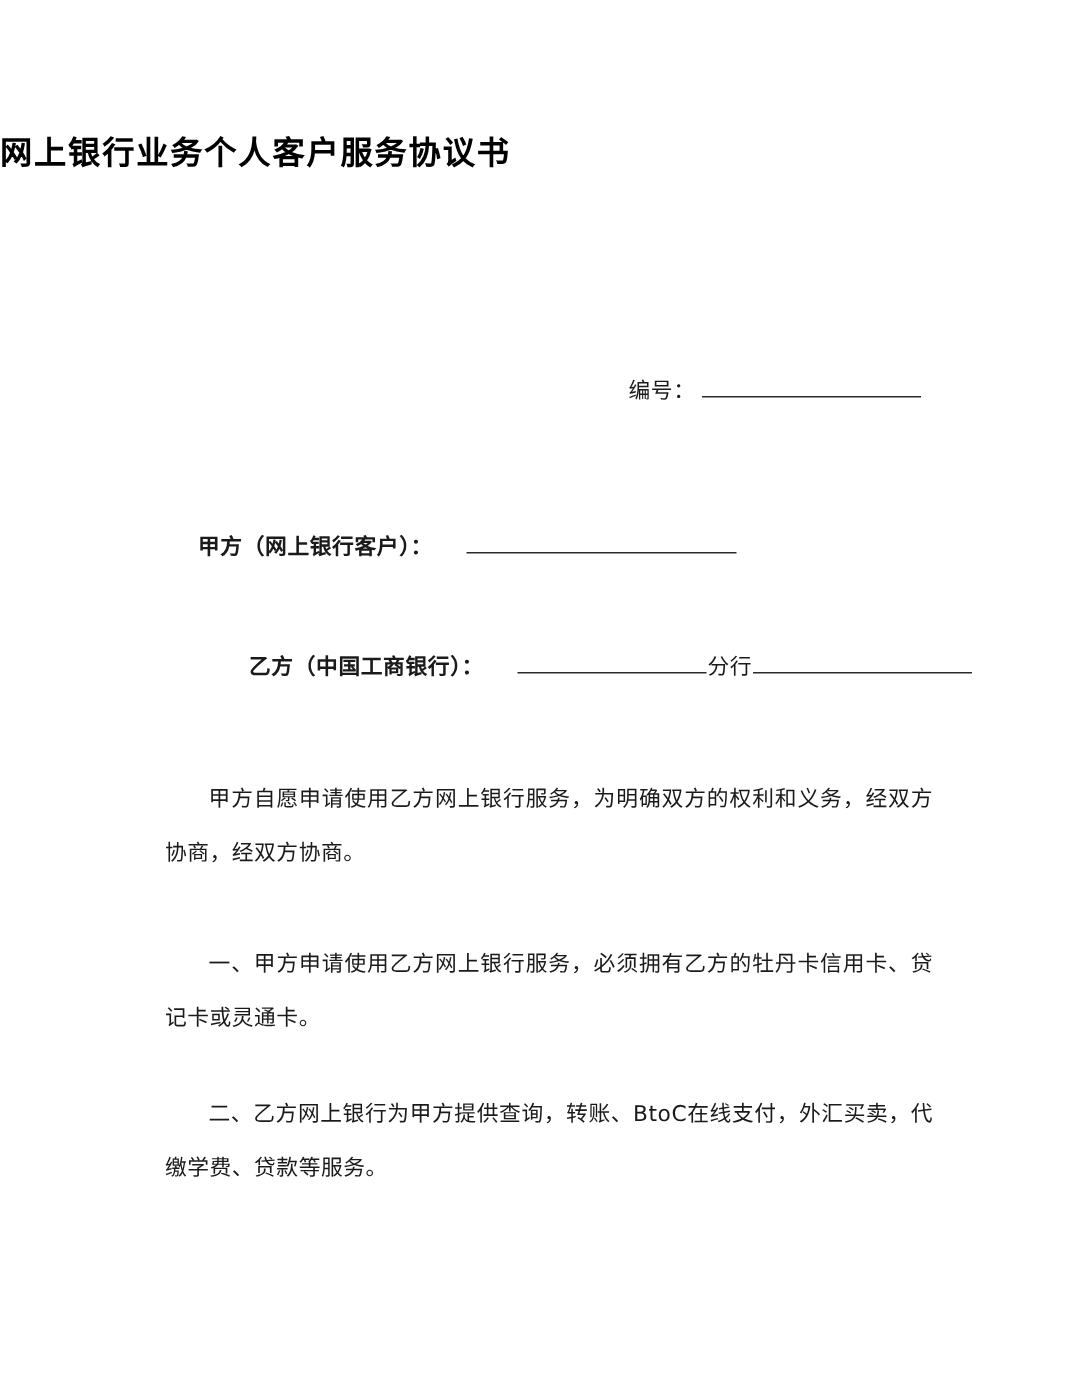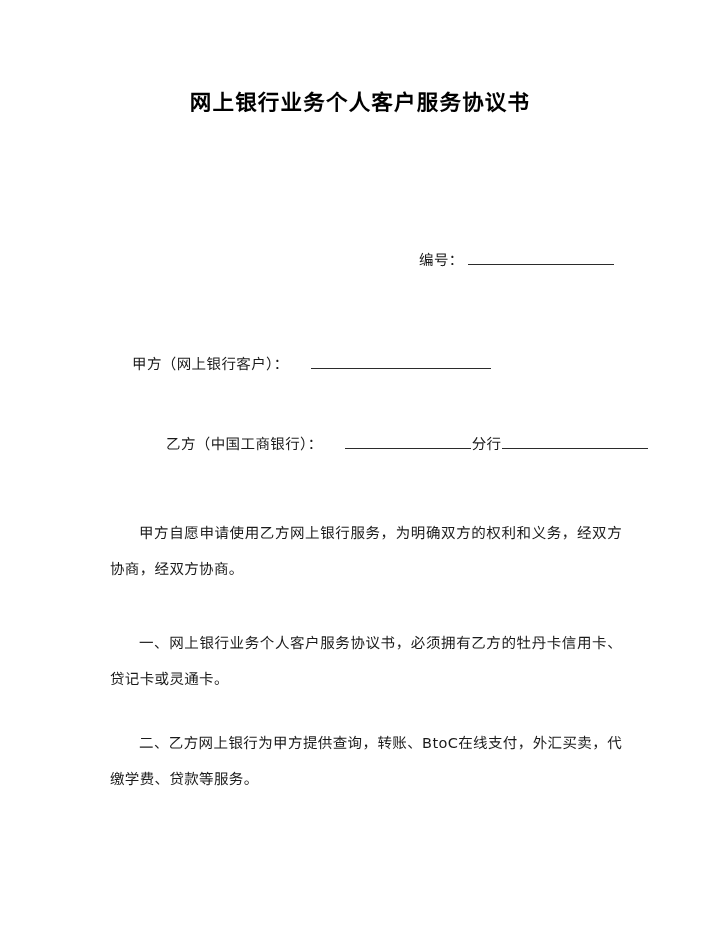--- a/index.html
+++ b/index.html
@@ -23,21 +23,20 @@
     overflow: hidden;
     box-sizing: border-box;
   }
 
   
   .doc-title {
     position: absolute;
     top: 76px;
     left: 0;
     width: 720px;
-    text-align: center;
     font-family: "DejaVu Serif", "Liberation Serif", serif;
     font-size: 21.5px;
     font-weight: bold;
     letter-spacing: 1.2px;
     color: #000000;
     line-height: 1.2;
   }
 
   
   .serial-row {
@@ -68,21 +67,21 @@
     display: flex;
     align-items: baseline;
     font-size: 14.5px;
     letter-spacing: 0.4px;
     color: #1a1a1a;
     white-space: nowrap;
   }
   .party-a { top: 352px; }
   .party-b { top: 432px; margin-left: 34px; }
 
-  .party-label { white-space: nowrap; }
+  .party-label { white-space: nowrap; font-weight: bold; }
 
   .party-a-blank { width: 180px; margin-left: 22px; }
   .party-b-blank-1 { width: 126px; margin-left: 22px; }
   .branch-word { padding: 0 1px; }
   .party-b-blank-2 { width: 146px; }
 
   
   .body-block {
     position: absolute;
     left: 110px;
@@ -118,17 +117,17 @@
 
   <div class="party-row party-b">
     <span class="party-label">乙方（中国工商银行）：</span>
     <span class="fill-line party-b-blank-1"></span>
     <span class="branch-word">分行</span>
     <span class="fill-line party-b-blank-2"></span>
   </div>
 
   <p class="body-block para-preamble">甲方自愿申请使用乙方网上银行服务，为明确双方的权利和义务，经双方协商，经双方协商。</p>
 
-  <p class="body-block para-item-1">一、网上银行业务个人客户服务协议书，必须拥有乙方的牡丹卡信用卡、贷记卡或灵通卡。</p>
+  <p class="body-block para-item-1">一、甲方申请使用乙方网上银行服务，必须拥有乙方的牡丹卡信用卡、贷记卡或灵通卡。</p>
 
   <p class="body-block para-item-2">二、乙方网上银行为甲方提供查询，转账、BtoC在线支付，外汇买卖，代缴学费、贷款等服务。</p>
 
 </div>
 
 </body></html>

